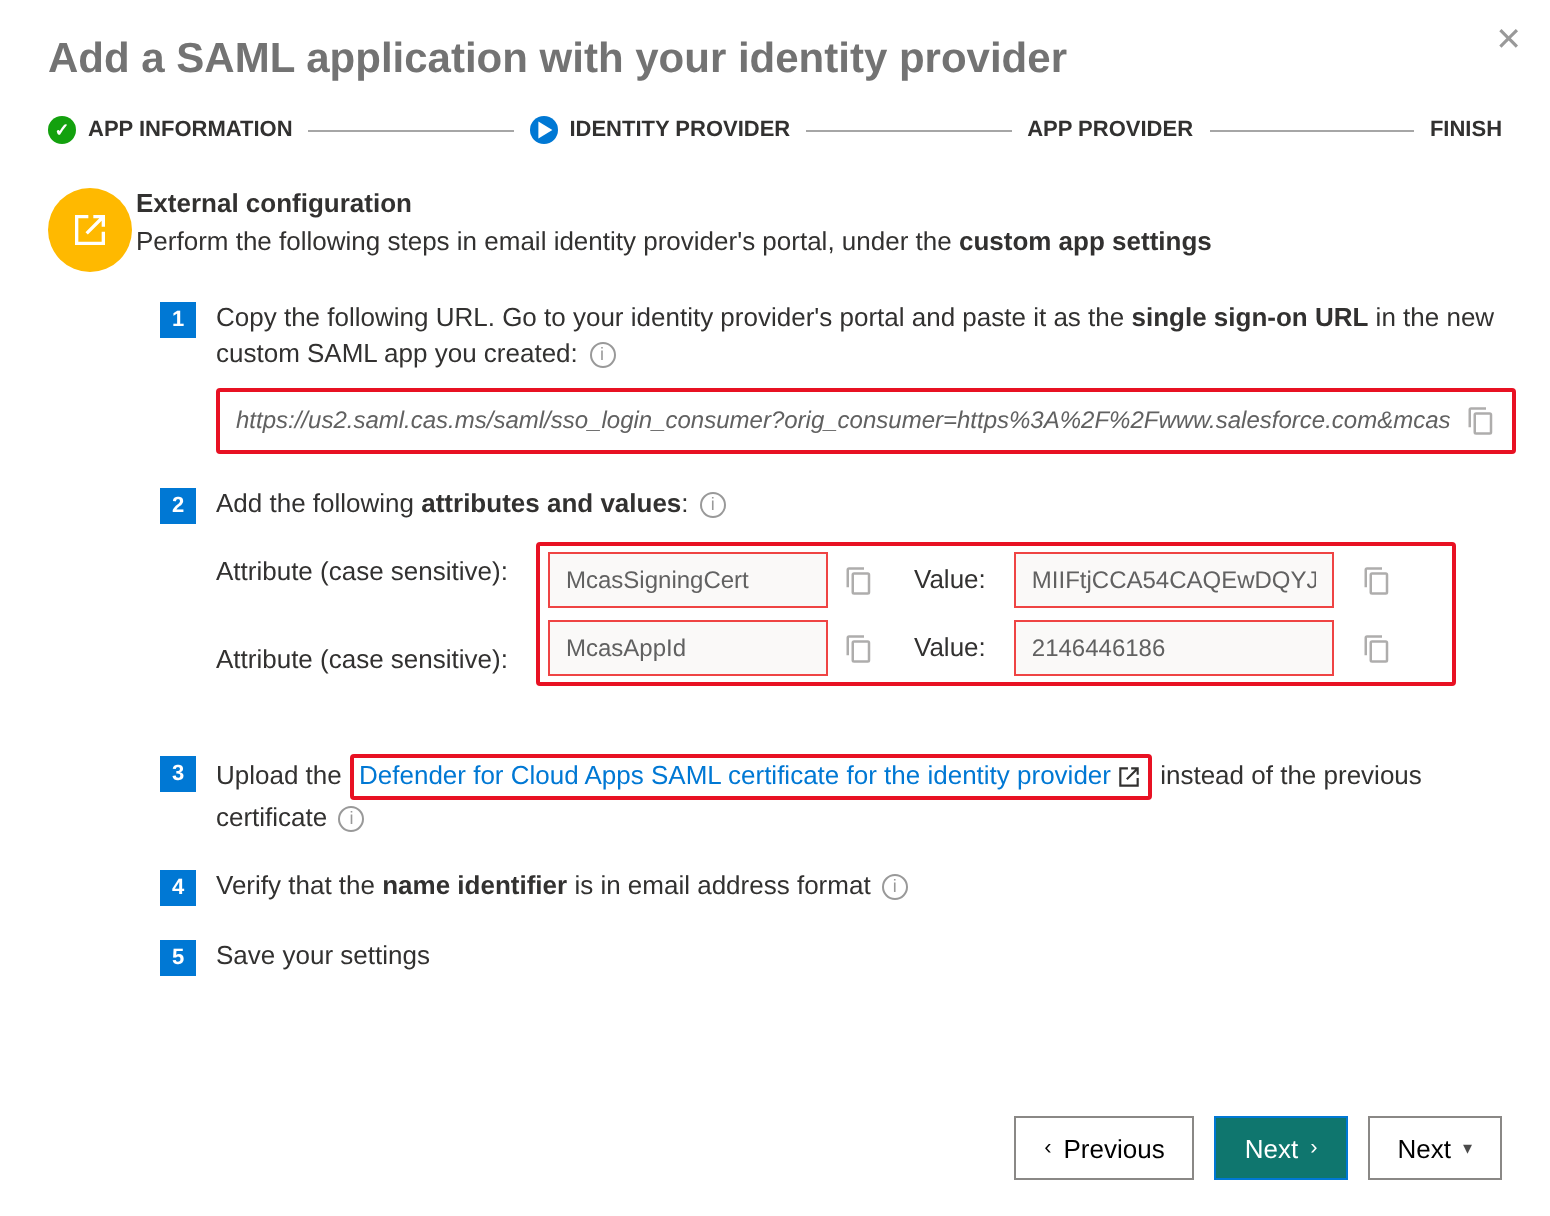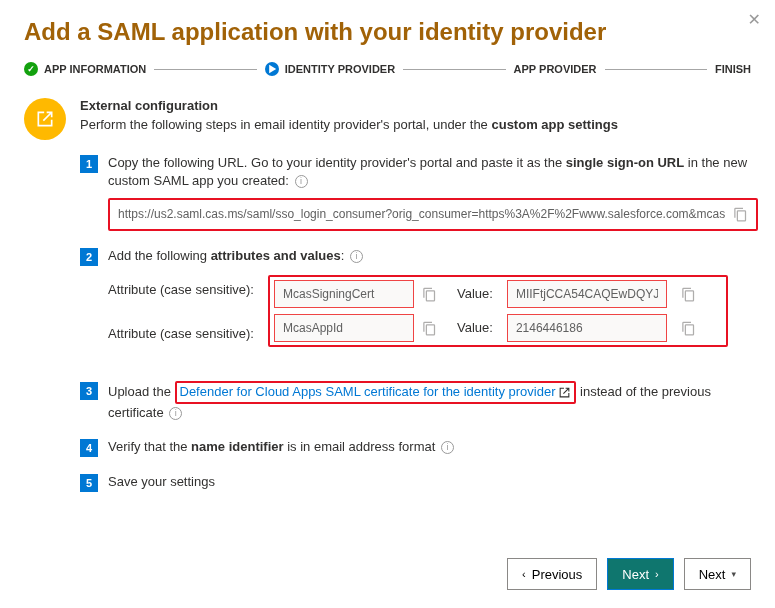--- a/index.html
+++ b/index.html
@@ -14,24 +14,24 @@
     padding: 18px 24px;
   }
   .close-x {
     position: absolute;
     top: 10px; right: 14px;
     font-size: 16px;
     color: #999;
     cursor: pointer;
   }
   h1.title {
-    font-size: 24px;
+    font-size: 21px;
     font-weight: 700;
     margin-bottom: 16px;
-    color: #a16207;
+    color: #737373;
   }
   .stepper {
     display: flex;
     align-items: center;
     font-size: 11px;
     font-weight: 600;
     color: #323130;
     margin-bottom: 22px;
   }
   .stepper .step { display: flex; align-items: center; white-space: nowrap; }
@@ -49,21 +49,21 @@
     margin-right: 6px;
     font-size: 9px;
     color: #fff;
   }
   .step-icon.done { background: #13a10e; }
   .step-icon.active { background: #0078d4; }
   .step-icon.active svg { fill: #fff; }
 
   .section {
     display: flex;
-    gap: 14px;
+    gap: 2px;
     margin-bottom: 10px;
   }
   .ext-icon-wrap {
     width: 42px; height: 42px;
     border-radius: 50%;
     background: #ffb900;
     display: flex; align-items: center; justify-content: center;
     flex-shrink: 0;
   }
   .ext-icon-wrap svg { width: 20px; height: 20px; fill: #fff; }
@@ -99,20 +99,21 @@
   }
 
   .url-box {
     border: 2.5px solid #e81123;
     border-radius: 2px;
     margin-top: 8px;
     padding: 6px 8px;
     display: flex;
     align-items: center;
     gap: 8px;
+    font-style: italic;
   }
   .url-box .url-text {
     flex: 1;
     font-size: 12px;
     color: #616161;
     white-space: nowrap;
     overflow: hidden;
     text-overflow: clip;
   }
   .copy-icon {

